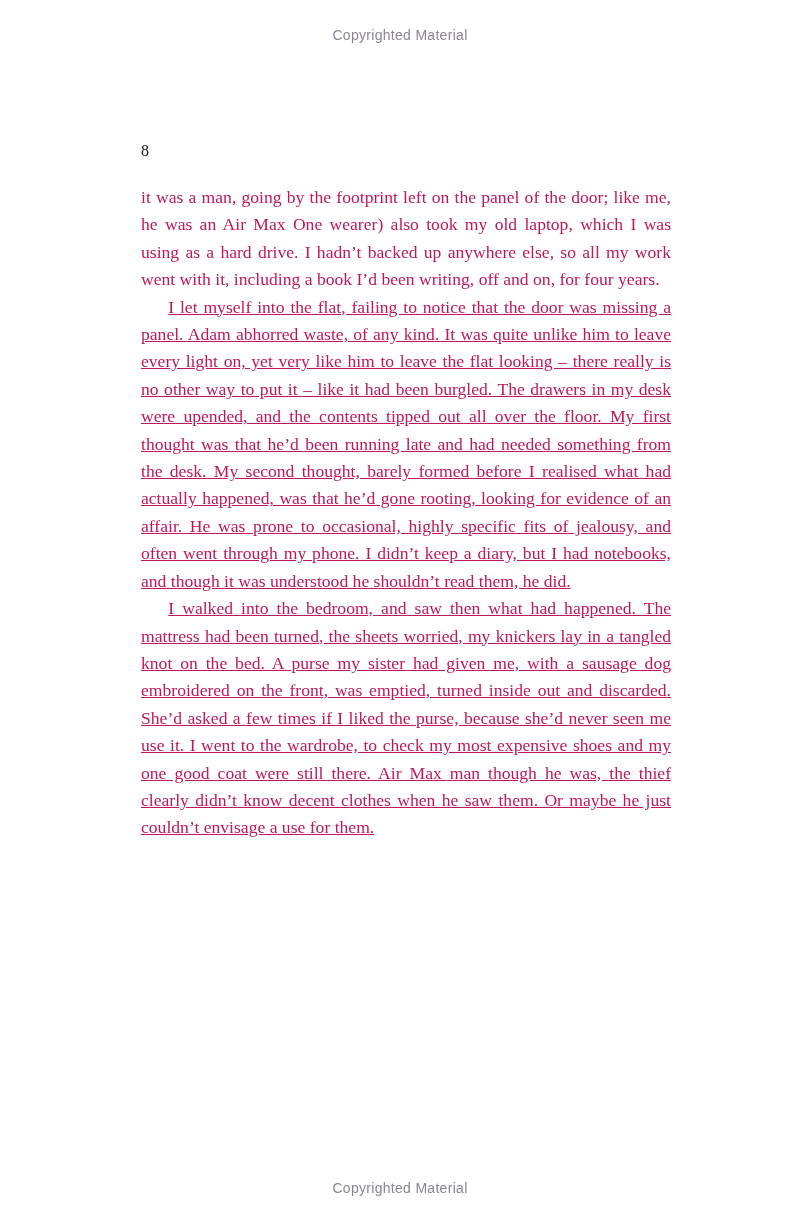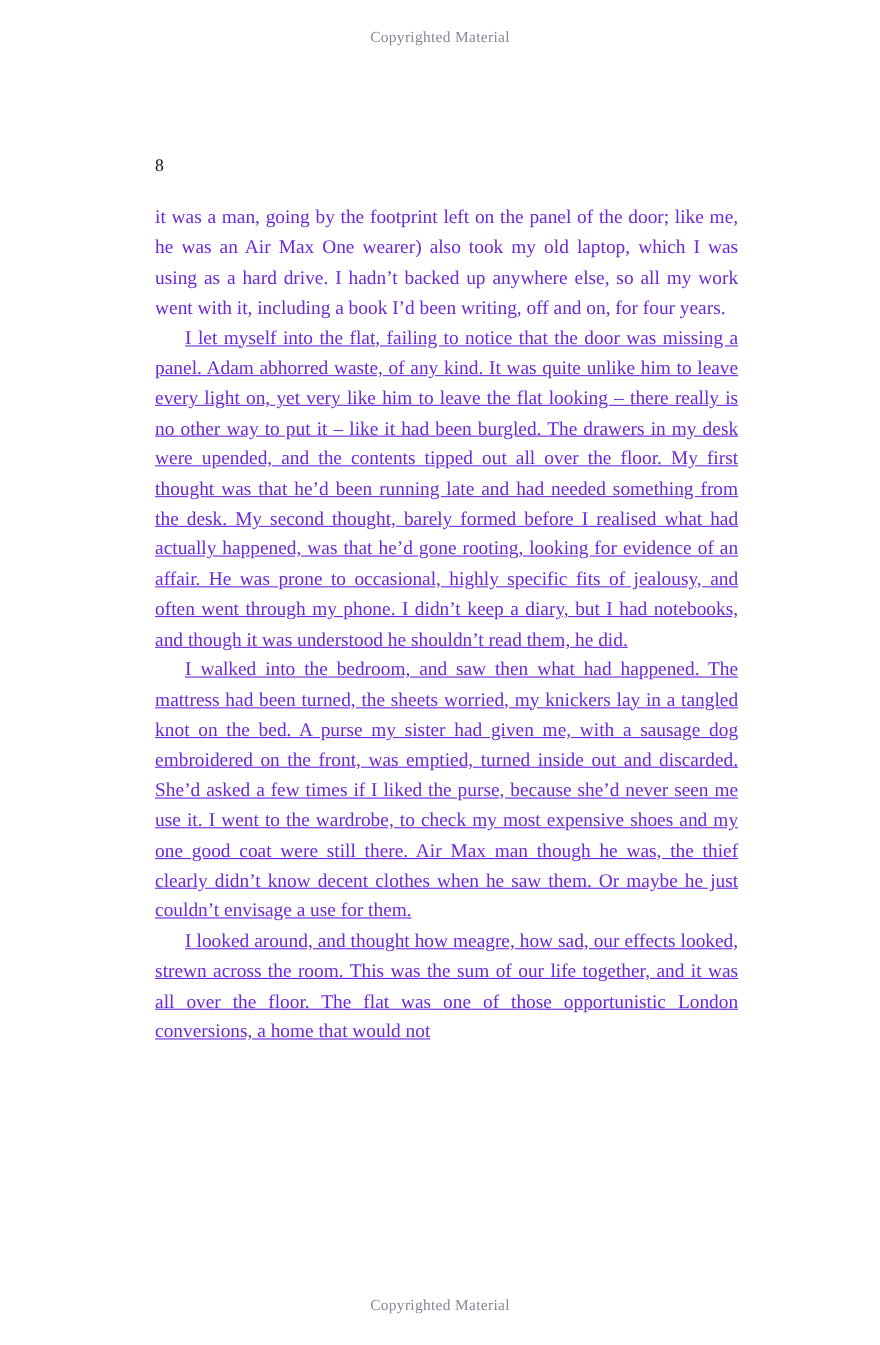--- a/index.html
+++ b/index.html
@@ -13,21 +13,21 @@
     height: 1223px;
     background: #ffffff;
     overflow: hidden;
     font-family: "Liberation Serif", serif;
   }
   .copyright {
     position: absolute;
     left: 0;
     width: 100%;
     text-align: center;
-    font-family: Liberation Serif, serif;
+    font-family: Liberation Sans, sans-serif;
     font-size: 14px;
     letter-spacing: 0.3px;
     color: #8a8494;
   }
   .copyright.top { top: 27px; }
   .copyright.bottom { top: 1180px; }
   .content {
     position: absolute;
     left: 141px;
     top: 142px;
@@ -37,21 +37,21 @@
   .page-number {
     font-size: 16px;
     color: #141414;
     margin: 0 0 24px 0;
   }
   .para {
     margin: 0;
     font-size: 17.6px;
     line-height: 27.4px;
     text-align: justify;
-    color: #6d28d9;
+    color: #be185d;
   }
   .para.indented {
     text-indent: 1.55em;
     text-decoration: underline;
   }
 </style>
 </head>
 <body>
 
 <div class="book-page">
@@ -60,18 +60,17 @@
 
   <div class="content">
     <div class="page-number">8</div>
 
     <p class="para">it was a man, going by the footprint left on the panel of the door; like me, he was an Air Max One wearer) also took my old laptop, which I was using as a hard drive. I hadn’t backed up anywhere else, so all my work went with it, including a book I’d been writing, off and on, for four years.</p>
 
     <p class="para indented">I let myself into the flat, failing to notice that the door was missing a panel. Adam abhorred waste, of any kind. It was quite unlike him to leave every light on, yet very like him to leave the flat looking – there really is no other way to put it – like it had been burgled. The drawers in my desk were upended, and the contents tipped out all over the floor. My first thought was that he’d been running late and had needed something from the desk. My second thought, barely formed before I realised what had actually happened, was that he’d gone rooting, looking for evidence of an affair. He was prone to occasional, highly specific fits of jealousy, and often went through my phone. I didn’t keep a diary, but I had notebooks, and though it was understood he shouldn’t read them, he did.</p>
 
     <p class="para indented">I walked into the bedroom, and saw then what had happened. The mattress had been turned, the sheets worried, my knickers lay in a tangled knot on the bed. A purse my sister had given me, with a sausage dog embroidered on the front, was emptied, turned inside out and discarded. She’d asked a few times if I liked the purse, because she’d never seen me use it. I went to the wardrobe, to check my most expensive shoes and my one good coat were still there. Air Max man though he was, the thief clearly didn’t know decent clothes when he saw them. Or maybe he just couldn’t envisage a use for them.</p>
 
-    <p class="para indented">I looked around, and thought how meagre, how sad, our effects looked, strewn across the room. This was the sum of our life together, and it was all over the floor. The flat was one of those opportunistic London conversions, a home that would not</p>
   </div>
 
   <div class="copyright bottom">Copyrighted Material</div>
 
 </div>
 
 </body></html>

